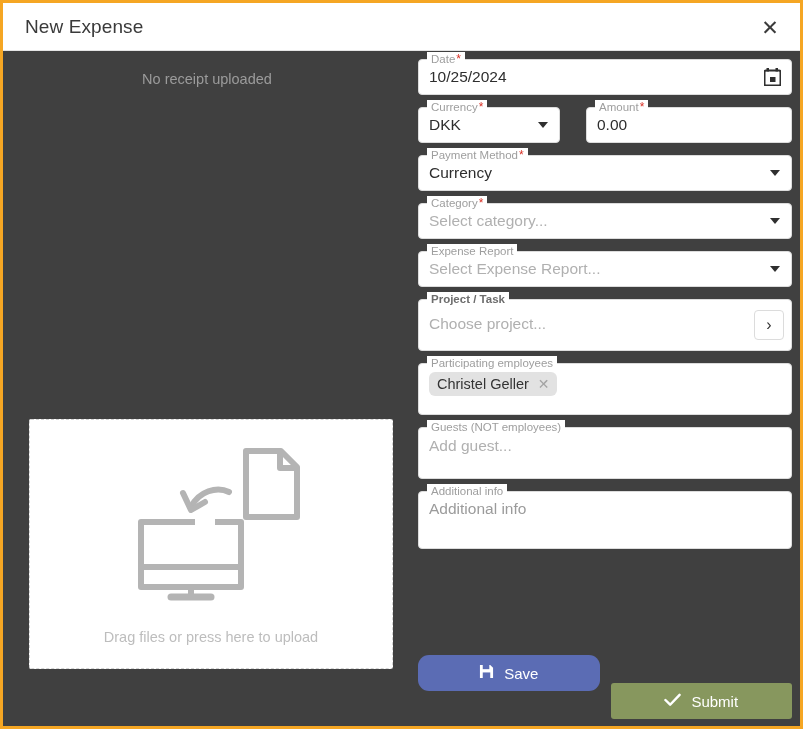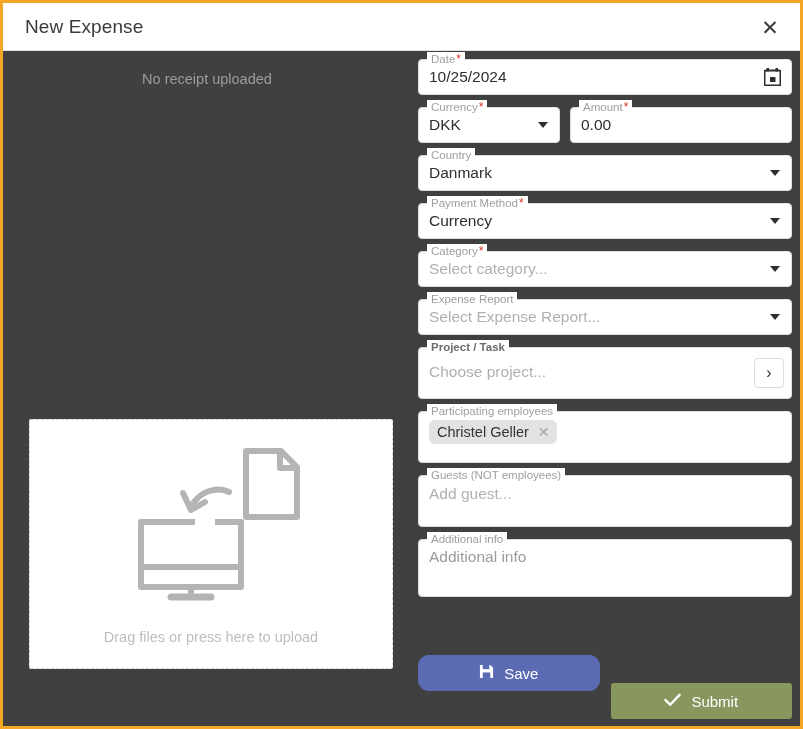--- a/index.html
+++ b/index.html
@@ -177,21 +177,21 @@
     align-items: center;
     justify-content: center;
     font-size: 16px;
     color: #333;
     cursor: pointer;
     font-family: "Liberation Sans", sans-serif;
     padding: 0;
   }
 
   
-  .row2 { display: flex; gap: 10px; margin-bottom: 12px; }
+  .row2 { display: flex; gap: 26px; margin-bottom: 12px; }
   .row2 .field { margin-bottom: 0; }
   .f-currency { width: 142px; }
   .f-amount { flex: 1; }
 
   
   .chip {
     display: inline-flex;
     align-items: center;
     background: #e2e2e2;
     border-radius: 6px;
@@ -299,27 +299,20 @@
             </div>
           </div>
           <div class="field f-amount">
             <span class="flab"><span>Amount</span><span class="req">*</span></span>
             <div class="box">
               <span class="val">0.00</span>
             </div>
           </div>
         </div>
 
-        <div class="field">
-          <span class="flab">Country</span>
-          <div class="box">
-            <span class="val">Danmark</span>
-            <span class="caret"></span>
-          </div>
-        </div>
 
 
         <div class="field">
           <span class="flab"><span>Payment Method</span><span class="req">*</span></span>
           <div class="box">
             <span class="val">Currency</span>
             <span class="caret"></span>
           </div>
         </div>
 

